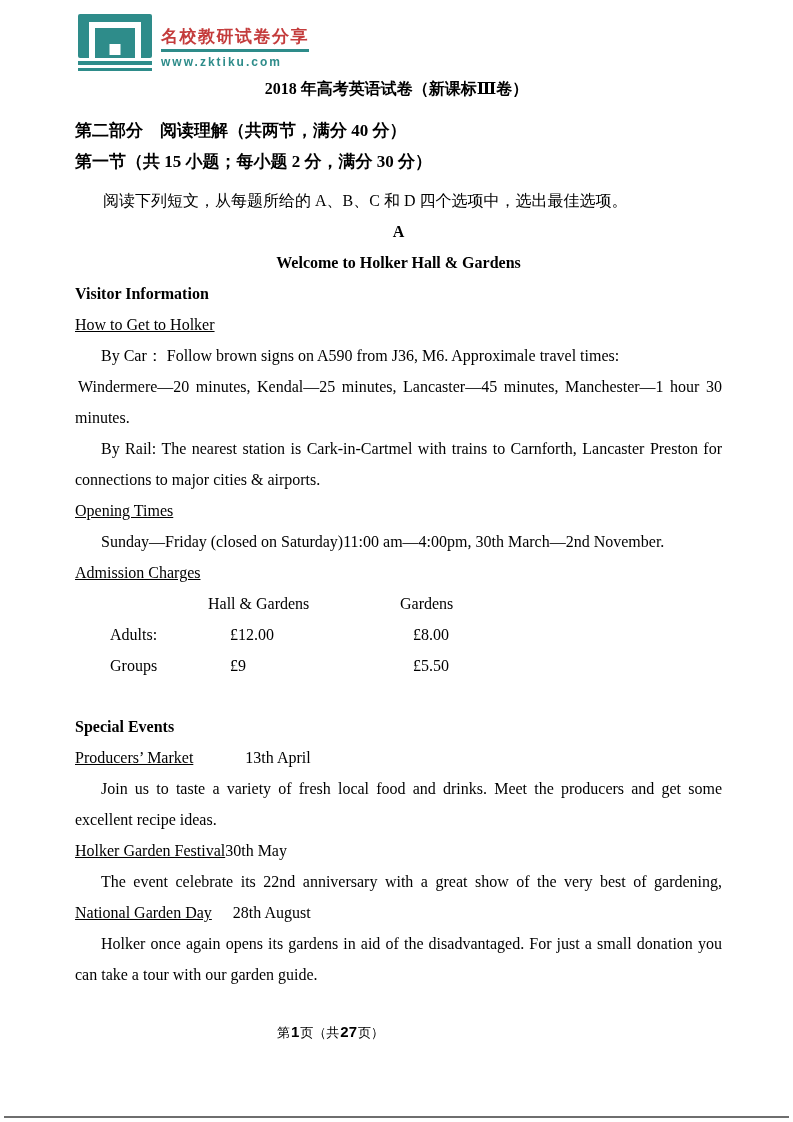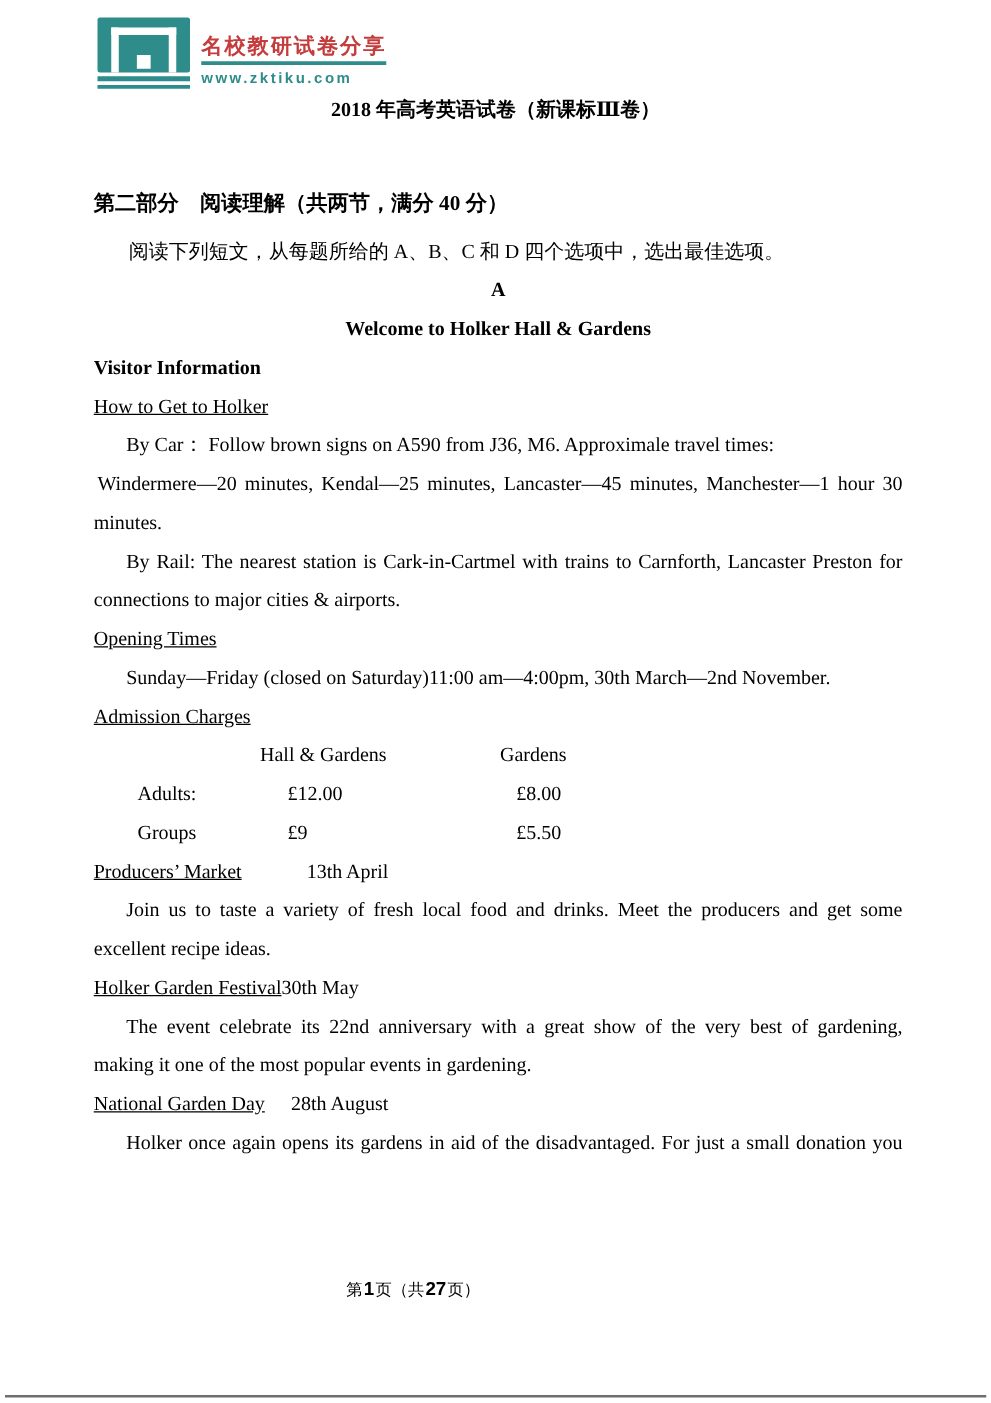--- a/index.html
+++ b/index.html
@@ -28,21 +28,21 @@
               font-size:12px; line-height:18px; color:#2E8C8A; letter-spacing:2px; margin-top:1px; }
 
   
   .title { position:absolute; top:76px; left:0; width:793px; text-align:center;
            font-size:16px; font-weight:bold; line-height:26px; }
 
   
   .content { position:absolute; top:115px; left:75px; width:647px;
              font-size:16px; line-height:31px; }
   .content p { height:31px; white-space:nowrap; }
-  .h-cn { font-weight:bold; font-size:17px; white-space:pre;margin-top:32px; }
+  .h-cn { font-weight:bold; font-size:17px; white-space:pre; }
   .indent { text-indent:26px; }
   .indent-cn { text-indent:28px; margin-top:8px; }
   .center { text-align:center; }
   .bold { font-weight:bold; }
   .uline { text-decoration:underline; }
   .just { text-align:justify; text-align-last:justify; white-space:normal !important; }
   .pad-l { padding-left:3px; }
   .special { margin-top:30px; }
   .event-date { display:inline-block; }
   .date-0 { margin-left:52px; }
@@ -83,20 +83,21 @@
       <div class="logo-name">名校教研试卷分享</div>
       <div class="logo-divider"></div>
       <div class="logo-url">www.zktiku.com</div>
     </div>
   </header>
 
   <h1 class="title">2018 年高考英语试卷（新课标Ⅲ卷）</h1>
 
   <main class="content">
     <p class="h-cn">第二部分　阅读理解（共两节，满分 40 分）</p>
+    <p class="h-cn">第一节（共 15 小题；每小题 2 分，满分 30 分）</p>
     <p class="indent-cn">阅读下列短文，从每题所给的 A、B、C 和 D 四个选项中，选出最佳选项。</p>
 
     <p class="center bold">A</p>
     <p class="center bold">Welcome to Holker Hall &amp; Gardens</p>
 
     <p class="bold">Visitor Information</p>
     <p class="uline">How to Get to Holker</p>
 
     <p class="indent">By Car： Follow brown signs on A590 from J36, M6. Approximale travel times:</p>
     <p class="just pad-l">Windermere—20 minutes, Kendal—25 minutes, Lancaster—45 minutes, Manchester—1 hour 30</p>
@@ -120,31 +121,32 @@
         <span class="adm-c1">£12.00</span>
         <span class="adm-c2">£8.00</span>
       </div>
       <div class="adm-row">
         <span class="adm-label">Groups</span>
         <span class="adm-c1">£9</span>
         <span class="adm-c2">£5.50</span>
       </div>
     </div>
 
+    <p class="bold special">Special Events</p>
 
     <p><span class="uline">Producers’ Market</span><span class="event-date date-0">13th April</span></p>
     <p class="indent just">Join us to taste a variety of fresh local food and drinks. Meet the producers and get some</p>
     <p>excellent recipe ideas.</p>
 
     <p><span class="uline">Holker Garden Festival</span><span class="event-date date-1">30th May</span></p>
     <p class="indent just">The event celebrate its 22nd anniversary with a great show of the very best of gardening,</p>
-    <p>making it one of the most popular events in gardening.</p>
 
     <p><span class="uline">National Garden Day</span><span class="event-date date-2">28th August</span></p>
     <p class="indent just">Holker once again opens its gardens in aid of the disadvantaged. For just a small donation you</p>
+    <p>can take a tour with our garden guide.</p>
   </main>
 
   <footer class="footer">
     <span>第</span><span class="pnum">1</span><span>页（共</span><span class="pnum">27</span><span>页）</span>
   </footer>
 
   <div class="bottom-rule"></div>
 </div>
 
 </body></html>

